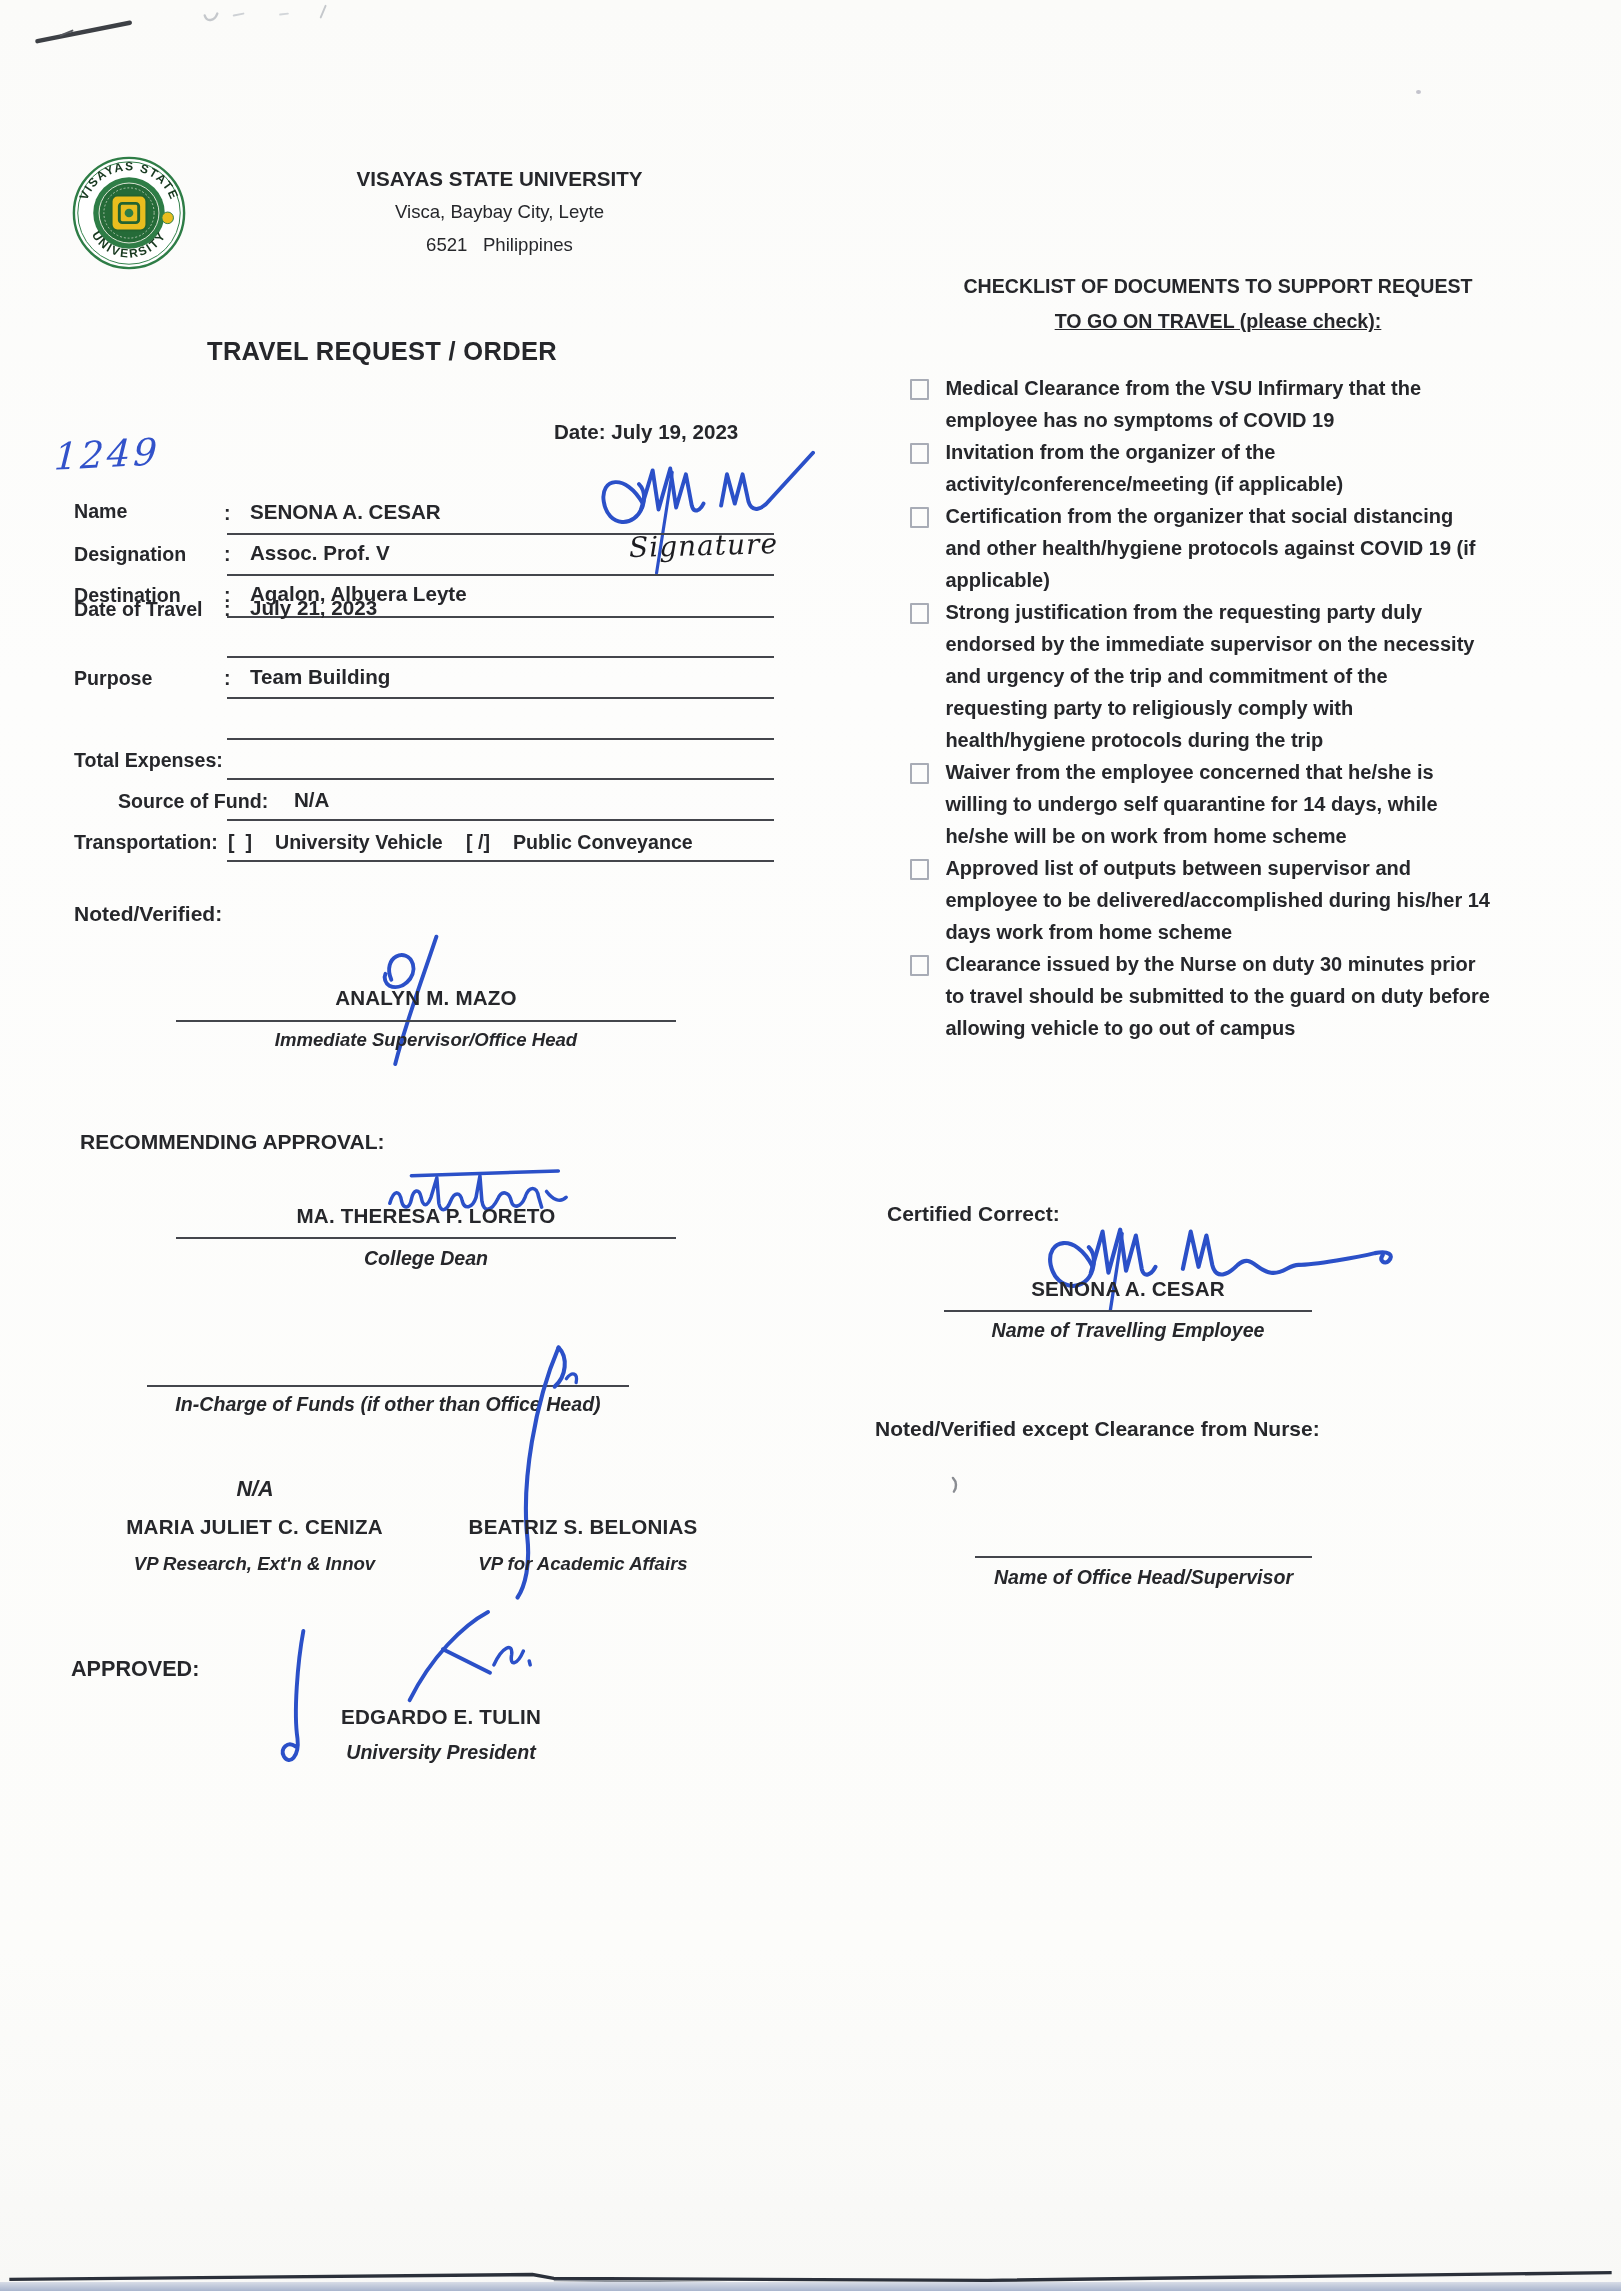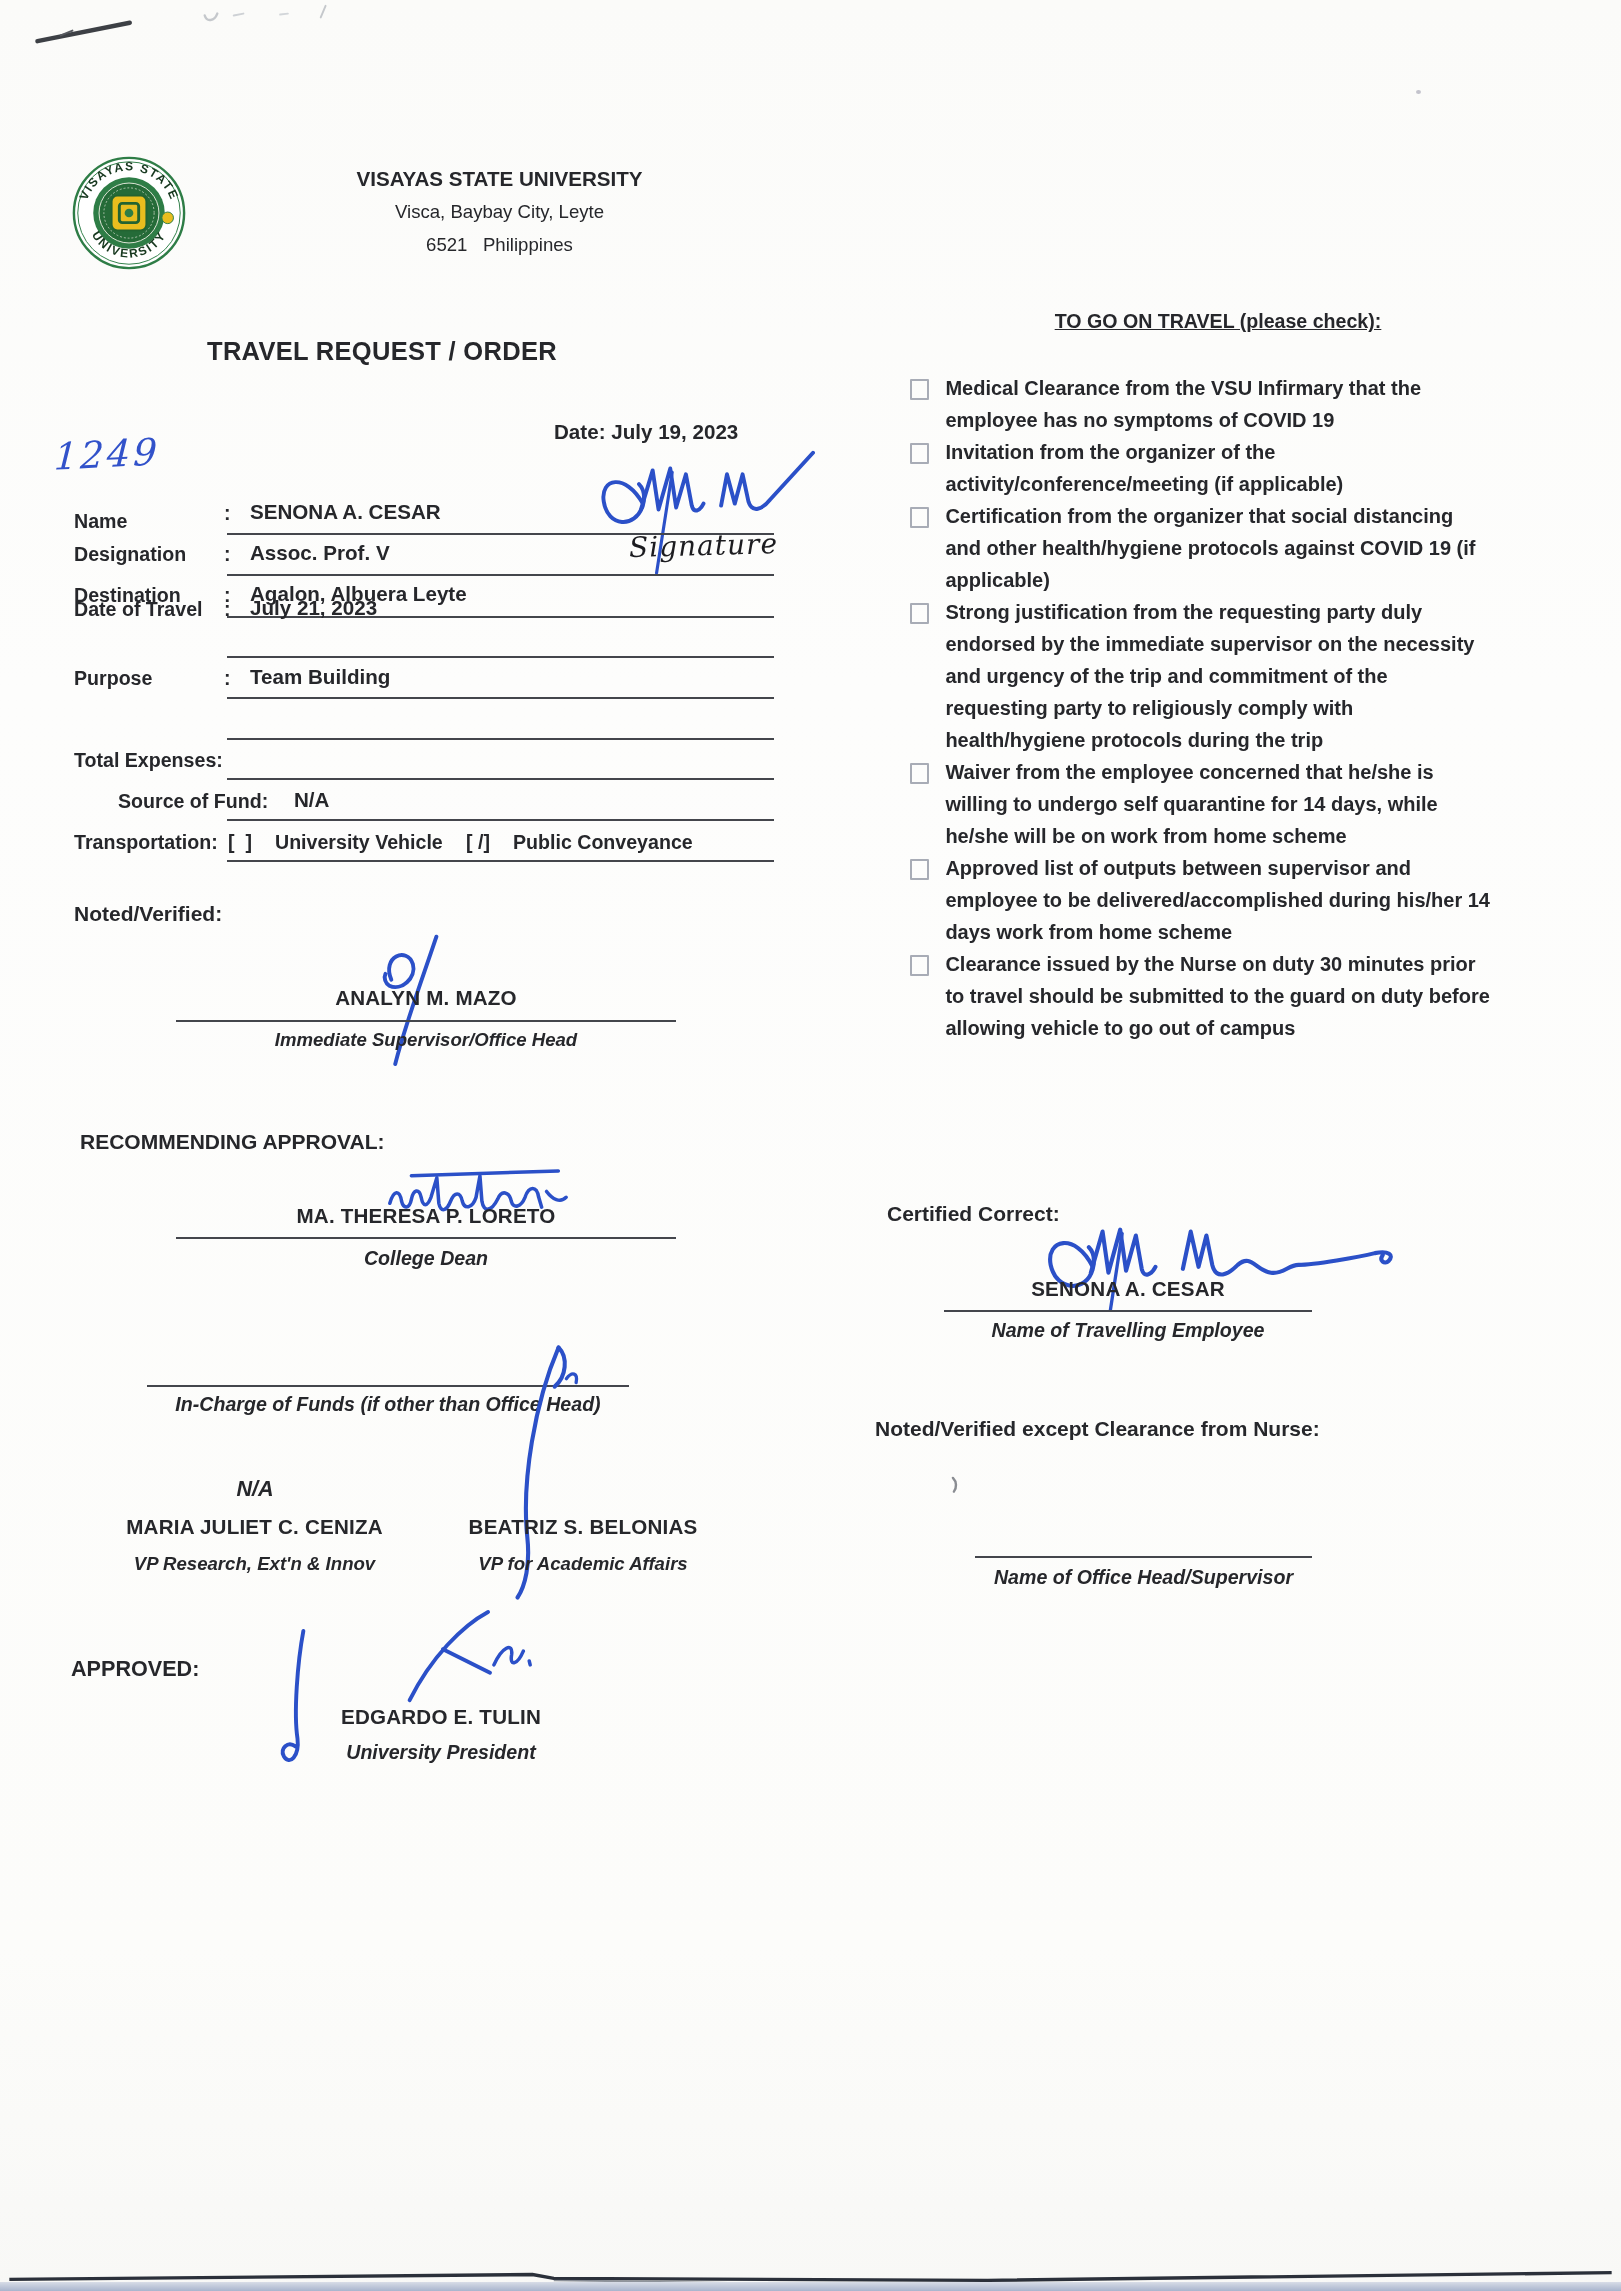--- a/index.html
+++ b/index.html
@@ -79,21 +79,21 @@
 
   <svg class="abs" style="left:586px;top:443px;" width="235" height="132" viewBox="0 0 240 135">
     <path class="ink" stroke-width="4" d="M58,62 C40,30 14,36 18,60 C22,86 50,88 58,64 C61,52 58,46 54,42"></path>
     <path class="ink" stroke-width="4" d="M56,68 L68,28 L74,68 L86,26 L92,66 L102,32 L108,64 C110,72 116,70 120,62"></path>
     <path class="ink" stroke-width="3.2" d="M88,30 L72,133"></path>
     <path class="ink" stroke-width="4" d="M138,64 L144,32 L152,62 L160,32 L166,60 C170,72 180,68 188,58 L232,10"></path>
   </svg>
   <div class="abs handsig-caption" style="left:629px;top:529px;">Signature</div>
 
   <div class="abs" style="left:74px;top:500px;width:706px;height:33px;">
-    <span class="lbl abs" style="left:0;top:10px;text-align:center;">Name</span>
+    <span class="lbl abs" style="left:0;top:0;text-align:center;">Name</span>
     <span class="lbl abs" style="left:150px;top:2px;">:</span>
     <span class="val abs" style="left:176px;top:0;">SENONA A. CESAR</span>
   </div>
   <div class="uline" style="left:227px;top:533px;width:547px;"></div>
 
   <div class="abs" style="left:74px;top:541px;width:706px;height:33px;">
     <span class="lbl abs" style="left:0;top:2px;">Designation</span>
     <span class="lbl abs" style="left:150px;top:2px;">:</span>
     <span class="val abs" style="left:176px;top:0;">Assoc. Prof. V</span>
   </div>
@@ -181,20 +181,21 @@
   </svg>
   <svg class="abs" style="left:392px;top:1604px;" width="147" height="108" viewBox="0 0 150 110">
     <path class="ink" stroke-width="4" d="M18,98 C40,54 72,22 98,8"></path>
     <path class="ink" stroke-width="4" d="M52,46 L100,70"></path>
     <path class="ink" stroke-width="3.6" d="M104,62 C112,44 124,38 122,52 C120,64 128,62 134,48"></path>
     <path class="ink" stroke-width="3.6" d="M140,58 L141,62"></path>
   </svg>
   <div class="abs ctr name" style="left:294px;top:1705px;width:294px;">EDGARDO E. TULIN</div>
   <div class="abs ctr role" style="left:294px;top:1741px;width:294px;font-size:19.6px;">University President</div>
 
+  <div class="abs ctr chk-title" style="left:887px;top:275px;width:662px;">CHECKLIST OF DOCUMENTS TO SUPPORT REQUEST</div>
   <div class="abs ctr chk-title" style="left:887px;top:310px;width:662px;text-decoration:underline;">TO GO ON TRAVEL (please check):</div>
 
   <div class="abs" style="left:908px;top:372px;width:584px;">
     <div class="chk-item">
       <span class="chk-box"></span>
       <span class="chk-text">Medical Clearance from the VSU Infirmary that the employee has no symptoms of COVID 19</span>
     </div>
     <div class="chk-item">
       <span class="chk-box"></span>
       <span class="chk-text">Invitation from the organizer of the activity/conference/meeting (if applicable)</span>

